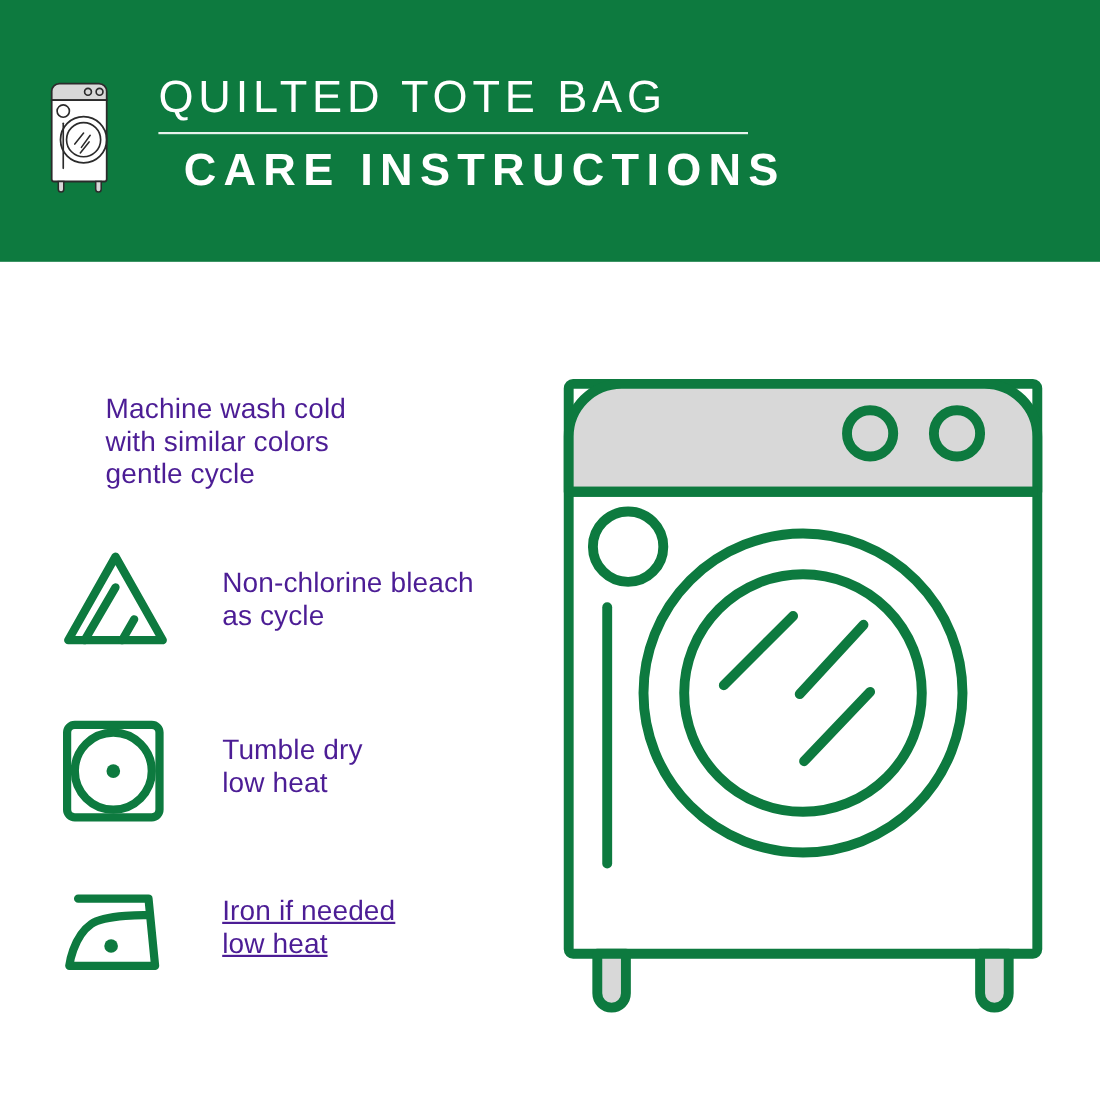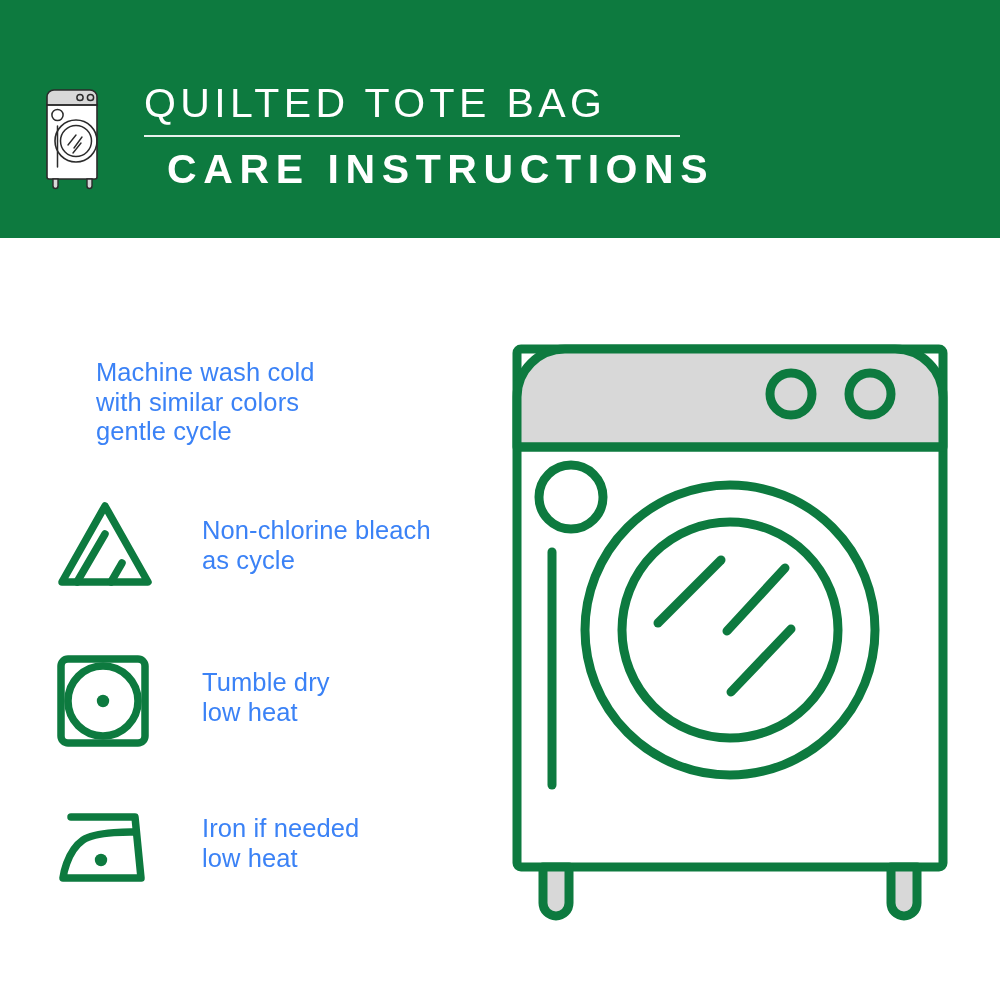--- a/index.html
+++ b/index.html
@@ -26,23 +26,23 @@
     left: 0;
     top: 0;
     width: 1000px;
     height: 238px;
     background: #0d7a3f;
   }
 
   .header-inner {
     position: absolute;
     left: 44px;
-    top: 77px;
+    top: 62px;
     display: flex;
-    align-items: flex-start;
+    align-items: center;
   }
 
   .header-icon {
     width: 62px;
     height: 106px;
     margin-top: 8px;
     flex: 0 0 auto;
   }
 
   .header-text {
@@ -104,32 +104,32 @@
   }
 
   .care-symbol svg { display: block; }
 
   .care-text {
     margin-left: 44px;
     padding-top: 18px;
     font-family: "Liberation Sans", sans-serif;
     font-size: 25.5px;
     line-height: 29.5px;
-    color: #3b82f6;
+    color: #4c1d95;
     font-weight: 400;
     letter-spacing: 0.1px;
   }
 
   .care-text .ln { display: block; white-space: nowrap; }
 
   
   .care-row.r1 .care-text { padding-top: 20px; }
   .care-row.r2 .care-text { padding-top: 28px; }
   .care-row.r3 .care-text { padding-top: 30px; }
-  .care-row.r4 .care-text { padding-top: 26px; }
+  .care-row.r4 .care-text { padding-top: 26px; text-decoration: underline; }
 
   .care-row.r2 .care-symbol { padding-top: 8px; }
   .care-row.r3 .care-symbol { padding-top: 10px; }
   .care-row.r4 .care-symbol { padding-top: 14px; }
 
   
   .washer {
     position: absolute;
     left: 495px;
     top: 335px;

